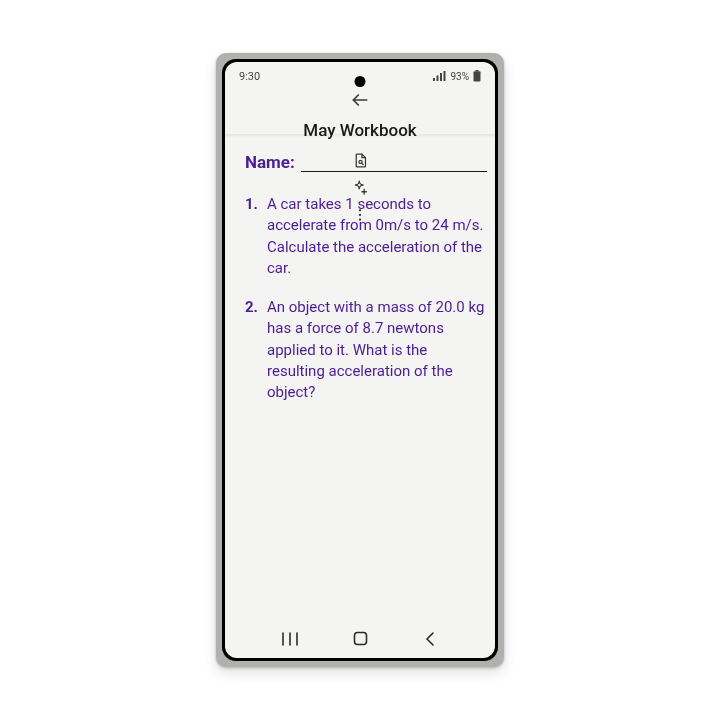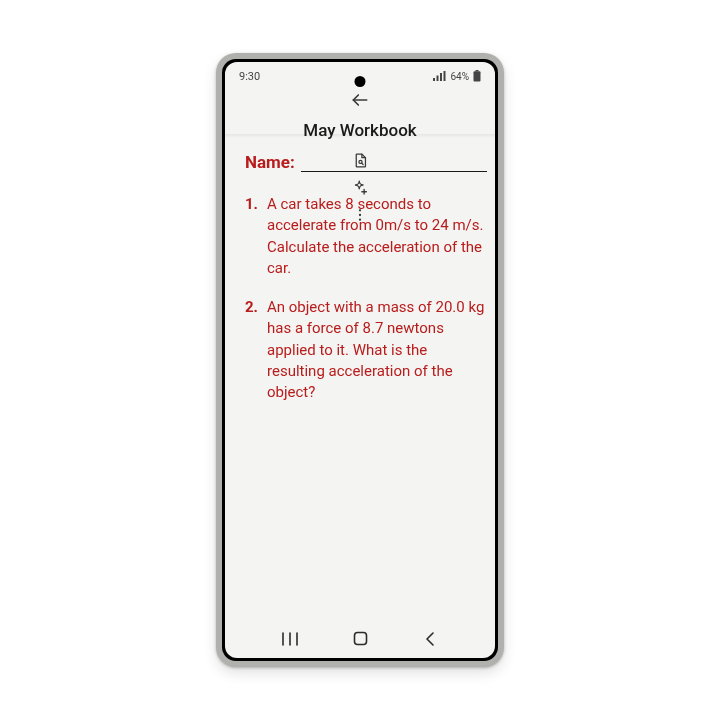--- a/index.html
+++ b/index.html
@@ -1,29 +1,29 @@
 <!DOCTYPE html>
 <html><head>
 <meta charset="utf-8">
 <style>
   html,body{margin:0;padding:0;width:720px;height:720px;background:#fff;font-family:-apple-system,BlinkMacSystemFont,"Segoe UI",Roboto,Helvetica,Arial,sans-serif;}
   .stage{width:720px;height:720px;display:flex;align-items:center;justify-content:center;}
-  .phone{width:288px;height:614px;border-radius:20px;background:#b0b0ac;padding:6px;box-shadow:0 1px 3px rgba(0,0,0,.25),0 6px 14px rgba(0,0,0,.12);box-sizing:border-box;position:relative;}
+  .phone{width:288px;height:614px;border-radius:10px;background:#b0b0ac;padding:6px;box-shadow:0 1px 3px rgba(0,0,0,.25),0 6px 14px rgba(0,0,0,.12);box-sizing:border-box;position:relative;}
   .bezel{width:100%;height:100%;background:#000;border-radius:14px;padding:3px;box-sizing:border-box;}
   .screen{width:100%;height:100%;background:#f4f4f2;border-radius:12px;position:relative;overflow:hidden;}
   .camera{position:absolute;top:14px;left:50%;transform:translateX(-50%);width:11px;height:11px;border-radius:50%;background:#000;z-index:5;}
   .status-bar{position:absolute;top:0;left:0;right:0;height:28px;display:flex;align-items:center;justify-content:space-between;padding:0 14px;font-size:11px;color:#444;z-index:4;}
   .status-right{display:flex;align-items:center;gap:4px;}
   .status-right svg{display:block;}
   .app-bar{position:absolute;top:28px;left:0;right:0;height:44px;display:flex;align-items:center;padding:0 8px;gap:6px;z-index:4;flex-direction:column;}
   .app-bar .title{font-size:17px;font-weight:500;color:#1a1a1a;flex:0 0 auto;}
   .icon-btn{width:30px;height:30px;display:flex;align-items:center;justify-content:center;color:#3a3a3a;}
   .spacer{flex:1;}
   .header-shadow{position:absolute;top:72px;left:0;right:0;height:4px;background:linear-gradient(to bottom,rgba(0,0,0,.06),rgba(0,0,0,0));z-index:3;}
-  .content{position:absolute;top:78px;left:0;right:0;bottom:36px;padding:12px 8px 0 20px;color:#b91c1c;z-index:2;}
+  .content{position:absolute;top:78px;left:0;right:0;bottom:36px;padding:12px 8px 0 20px;color:#4c1d95;z-index:2;}
   .name-row{display:flex;align-items:flex-end;gap:6px;margin-bottom:22px;}
   .name-label{font-size:17px;font-weight:700;}
   .name-line{flex:1;border-bottom:1.5px solid #1a1a1a;height:17px;}
   .question{display:flex;gap:8px;font-size:15px;line-height:1.42;margin-bottom:18px;}
   .q-num{font-weight:700;min-width:14px;}
   .q-text{flex:1;}
   .nav-bar{position:absolute;bottom:0;left:0;right:0;height:36px;display:flex;align-items:center;justify-content:space-around;padding:0 30px;z-index:4;}
   .nav-btn{width:50px;height:30px;display:flex;align-items:center;justify-content:center;color:#2b2b2b;}
 </style>
 </head>
@@ -37,21 +37,21 @@
         <div class="camera"></div>
 
         <div class="status-bar">
           <span>9:30</span>
           <div class="status-right">
             <span>
               <svg width="13" height="10" viewBox="0 0 13 10">
                   <path d="M0 10h2V7H0zM3.5 10h2V4.5h-2zM7 10h2V2H7zM10.5 10h2V0h-2z" fill="currentColor"></path>
                 </svg>
             </span>
-            <span style="font-size:10px;">64%</span>
+            <span style="font-size:10px;">93%</span>
             <span>
               <svg width="8" height="12" viewBox="0 0 8 12">
                   <rect x="2.5" y="0" width="3" height="1.3" fill="currentColor"></rect>
                   <rect x="0.5" y="1.3" width="7" height="10.2" rx="1" fill="currentColor"></rect>
                 </svg>
             </span>
           </div>
         </div>
 
         <div class="app-bar">
@@ -97,21 +97,21 @@
         <div class="header-shadow"></div>
 
         <div class="content">
           <div class="name-row">
             <span class="name-label">Name:</span>
             <span class="name-line"></span>
           </div>
 
           <div class="question">
             <span class="q-num">1.</span>
-            <span class="q-text">A car takes 8 seconds to accelerate from 0m/s to 24 m/s. Calculate the acceleration of the car.</span>
+            <span class="q-text">A car takes 1 seconds to accelerate from 0m/s to 24 m/s. Calculate the acceleration of the car.</span>
           </div>
 
           <div class="question">
             <span class="q-num">2.</span>
             <span class="q-text">An object with a mass of 20.0 kg has a force of 8.7 newtons applied to it. What is the resulting acceleration of the object?</span>
           </div>
         </div>
 
         <div class="nav-bar">
           <div class="nav-btn">

